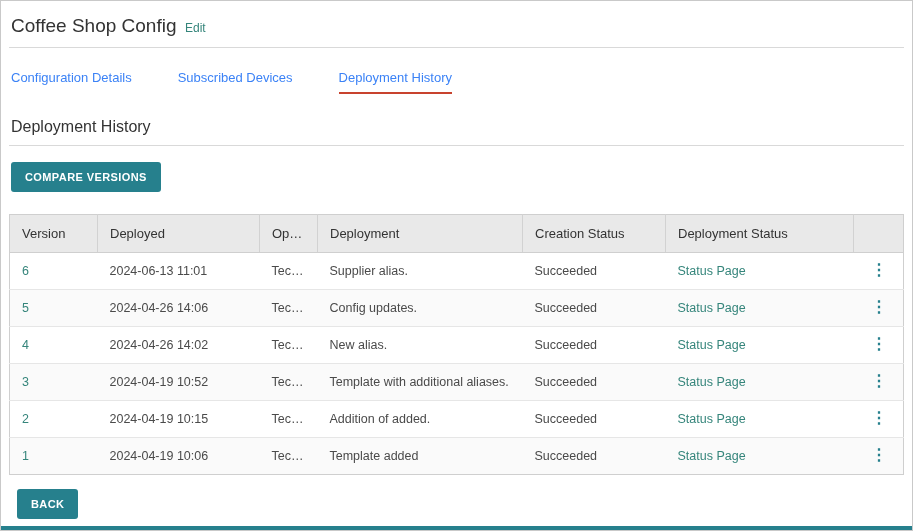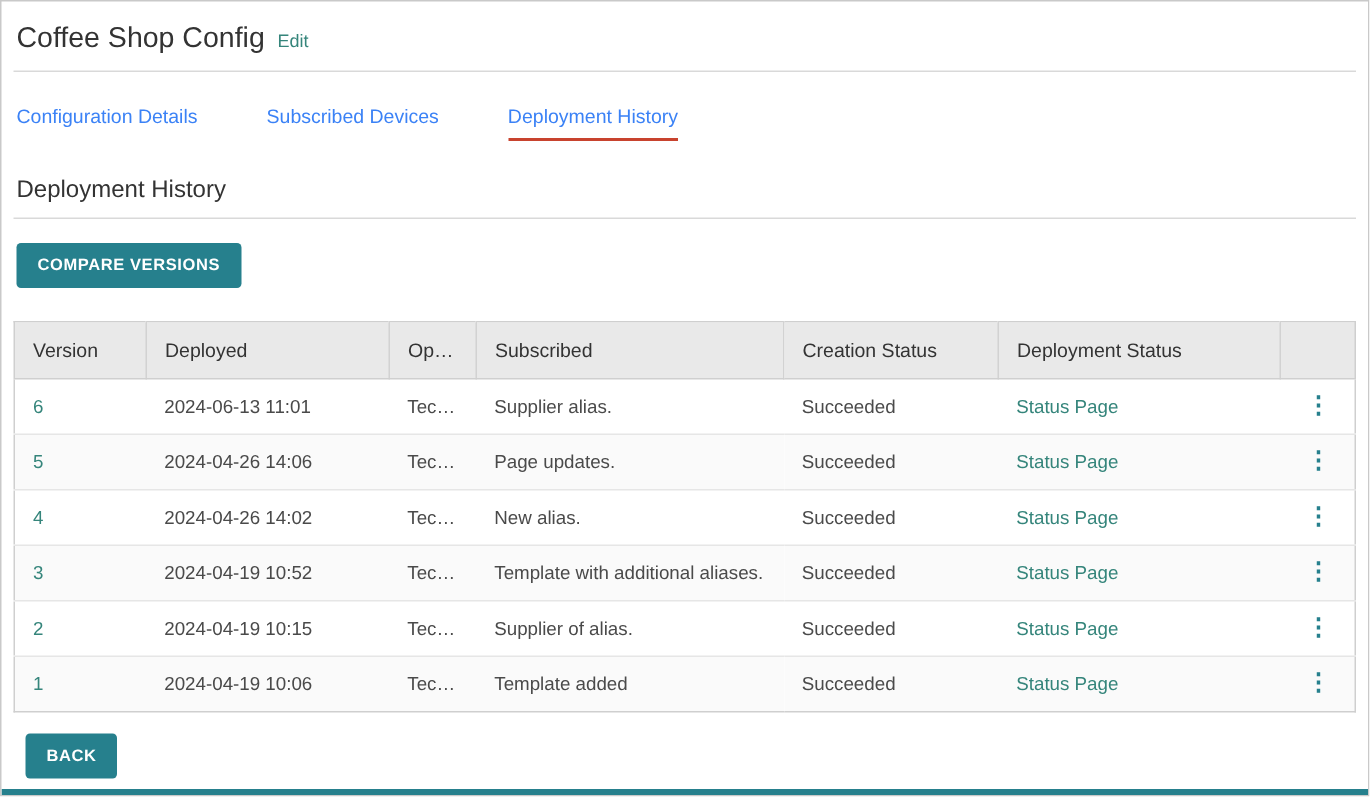--- a/index.html
+++ b/index.html
@@ -141,41 +141,41 @@
         <col style="width:205px">
           <col style="width:143px">
           <col style="width:188px">
           <col>
       </colgroup>
       <thead>
         <tr>
           <th>Version</th>
           <th>Deployed</th>
           <th>Oper...</th>
-          <th>Subscribed</th>
+          <th>Deployment</th>
           <th>Creation Status</th>
           <th>Deployment Status</th>
           <th></th>
         </tr>
       </thead>
       <tbody>
         <tr>
           <td><a class="link-teal">6</a></td>
           <td>2024-06-13 11:01</td>
           <td>Tech...</td>
           <td>Supplier alias.</td>
           <td class="status-teal">Succeeded</td>
           <td><a class="link-teal">Status Page</a></td>
           <td class="kebab-cell"><span class="kebab">⋮</span></td>
         </tr>
         <tr>
           <td><a class="link-teal">5</a></td>
           <td>2024-04-26 14:06</td>
           <td>Tech...</td>
-          <td>Page updates.</td>
+          <td>Config updates.</td>
           <td class="status-teal">Succeeded</td>
           <td><a class="link-teal">Status Page</a></td>
           <td class="kebab-cell"><span class="kebab">⋮</span></td>
         </tr>
         <tr>
           <td><a class="link-teal">4</a></td>
           <td>2024-04-26 14:02</td>
           <td>Tech...</td>
           <td>New alias.</td>
           <td class="status-teal">Succeeded</td>
@@ -188,21 +188,21 @@
           <td>Tech...</td>
           <td>Template with additional aliases.</td>
           <td class="status-teal">Succeeded</td>
           <td><a class="link-teal">Status Page</a></td>
           <td class="kebab-cell"><span class="kebab">⋮</span></td>
         </tr>
         <tr>
           <td><a class="link-teal">2</a></td>
           <td>2024-04-19 10:15</td>
           <td>Tech...</td>
-          <td>Supplier of alias.</td>
+          <td>Addition of added.</td>
           <td class="status-teal">Succeeded</td>
           <td><a class="link-teal">Status Page</a></td>
           <td class="kebab-cell"><span class="kebab">⋮</span></td>
         </tr>
         <tr>
           <td><a class="link-teal">1</a></td>
           <td>2024-04-19 10:06</td>
           <td>Tech...</td>
           <td>Template added</td>
           <td class="status-teal">Succeeded</td>

